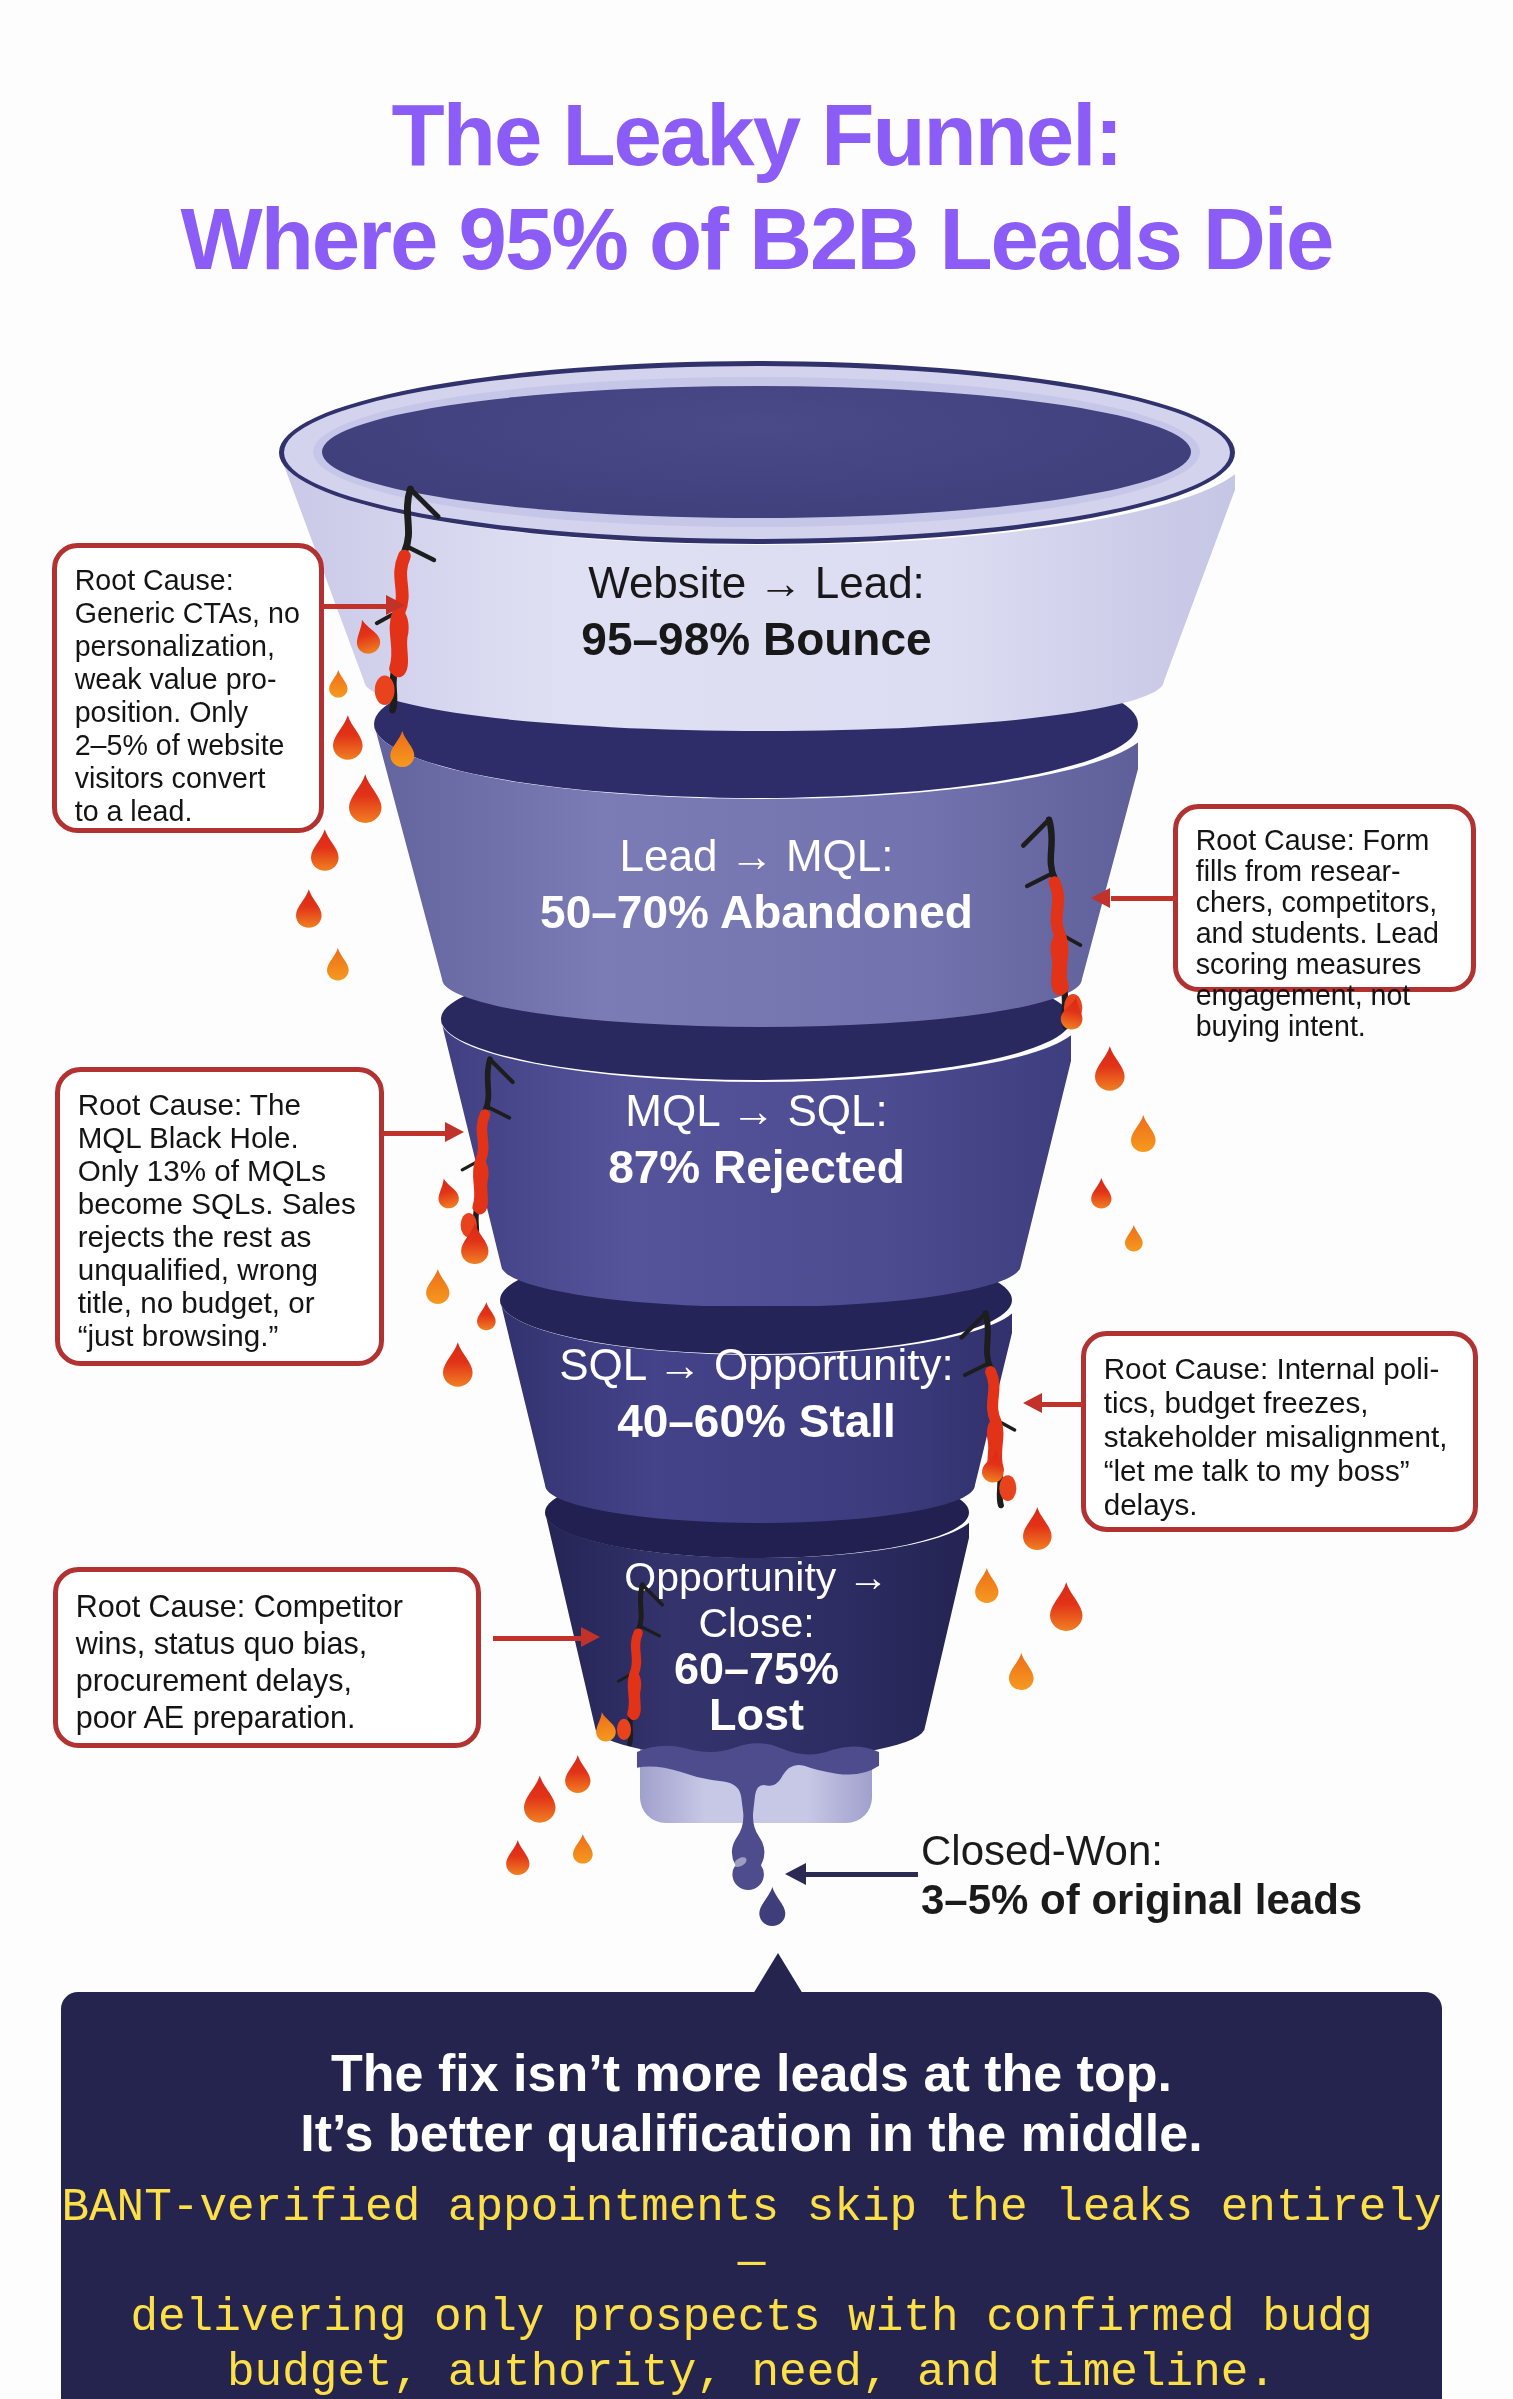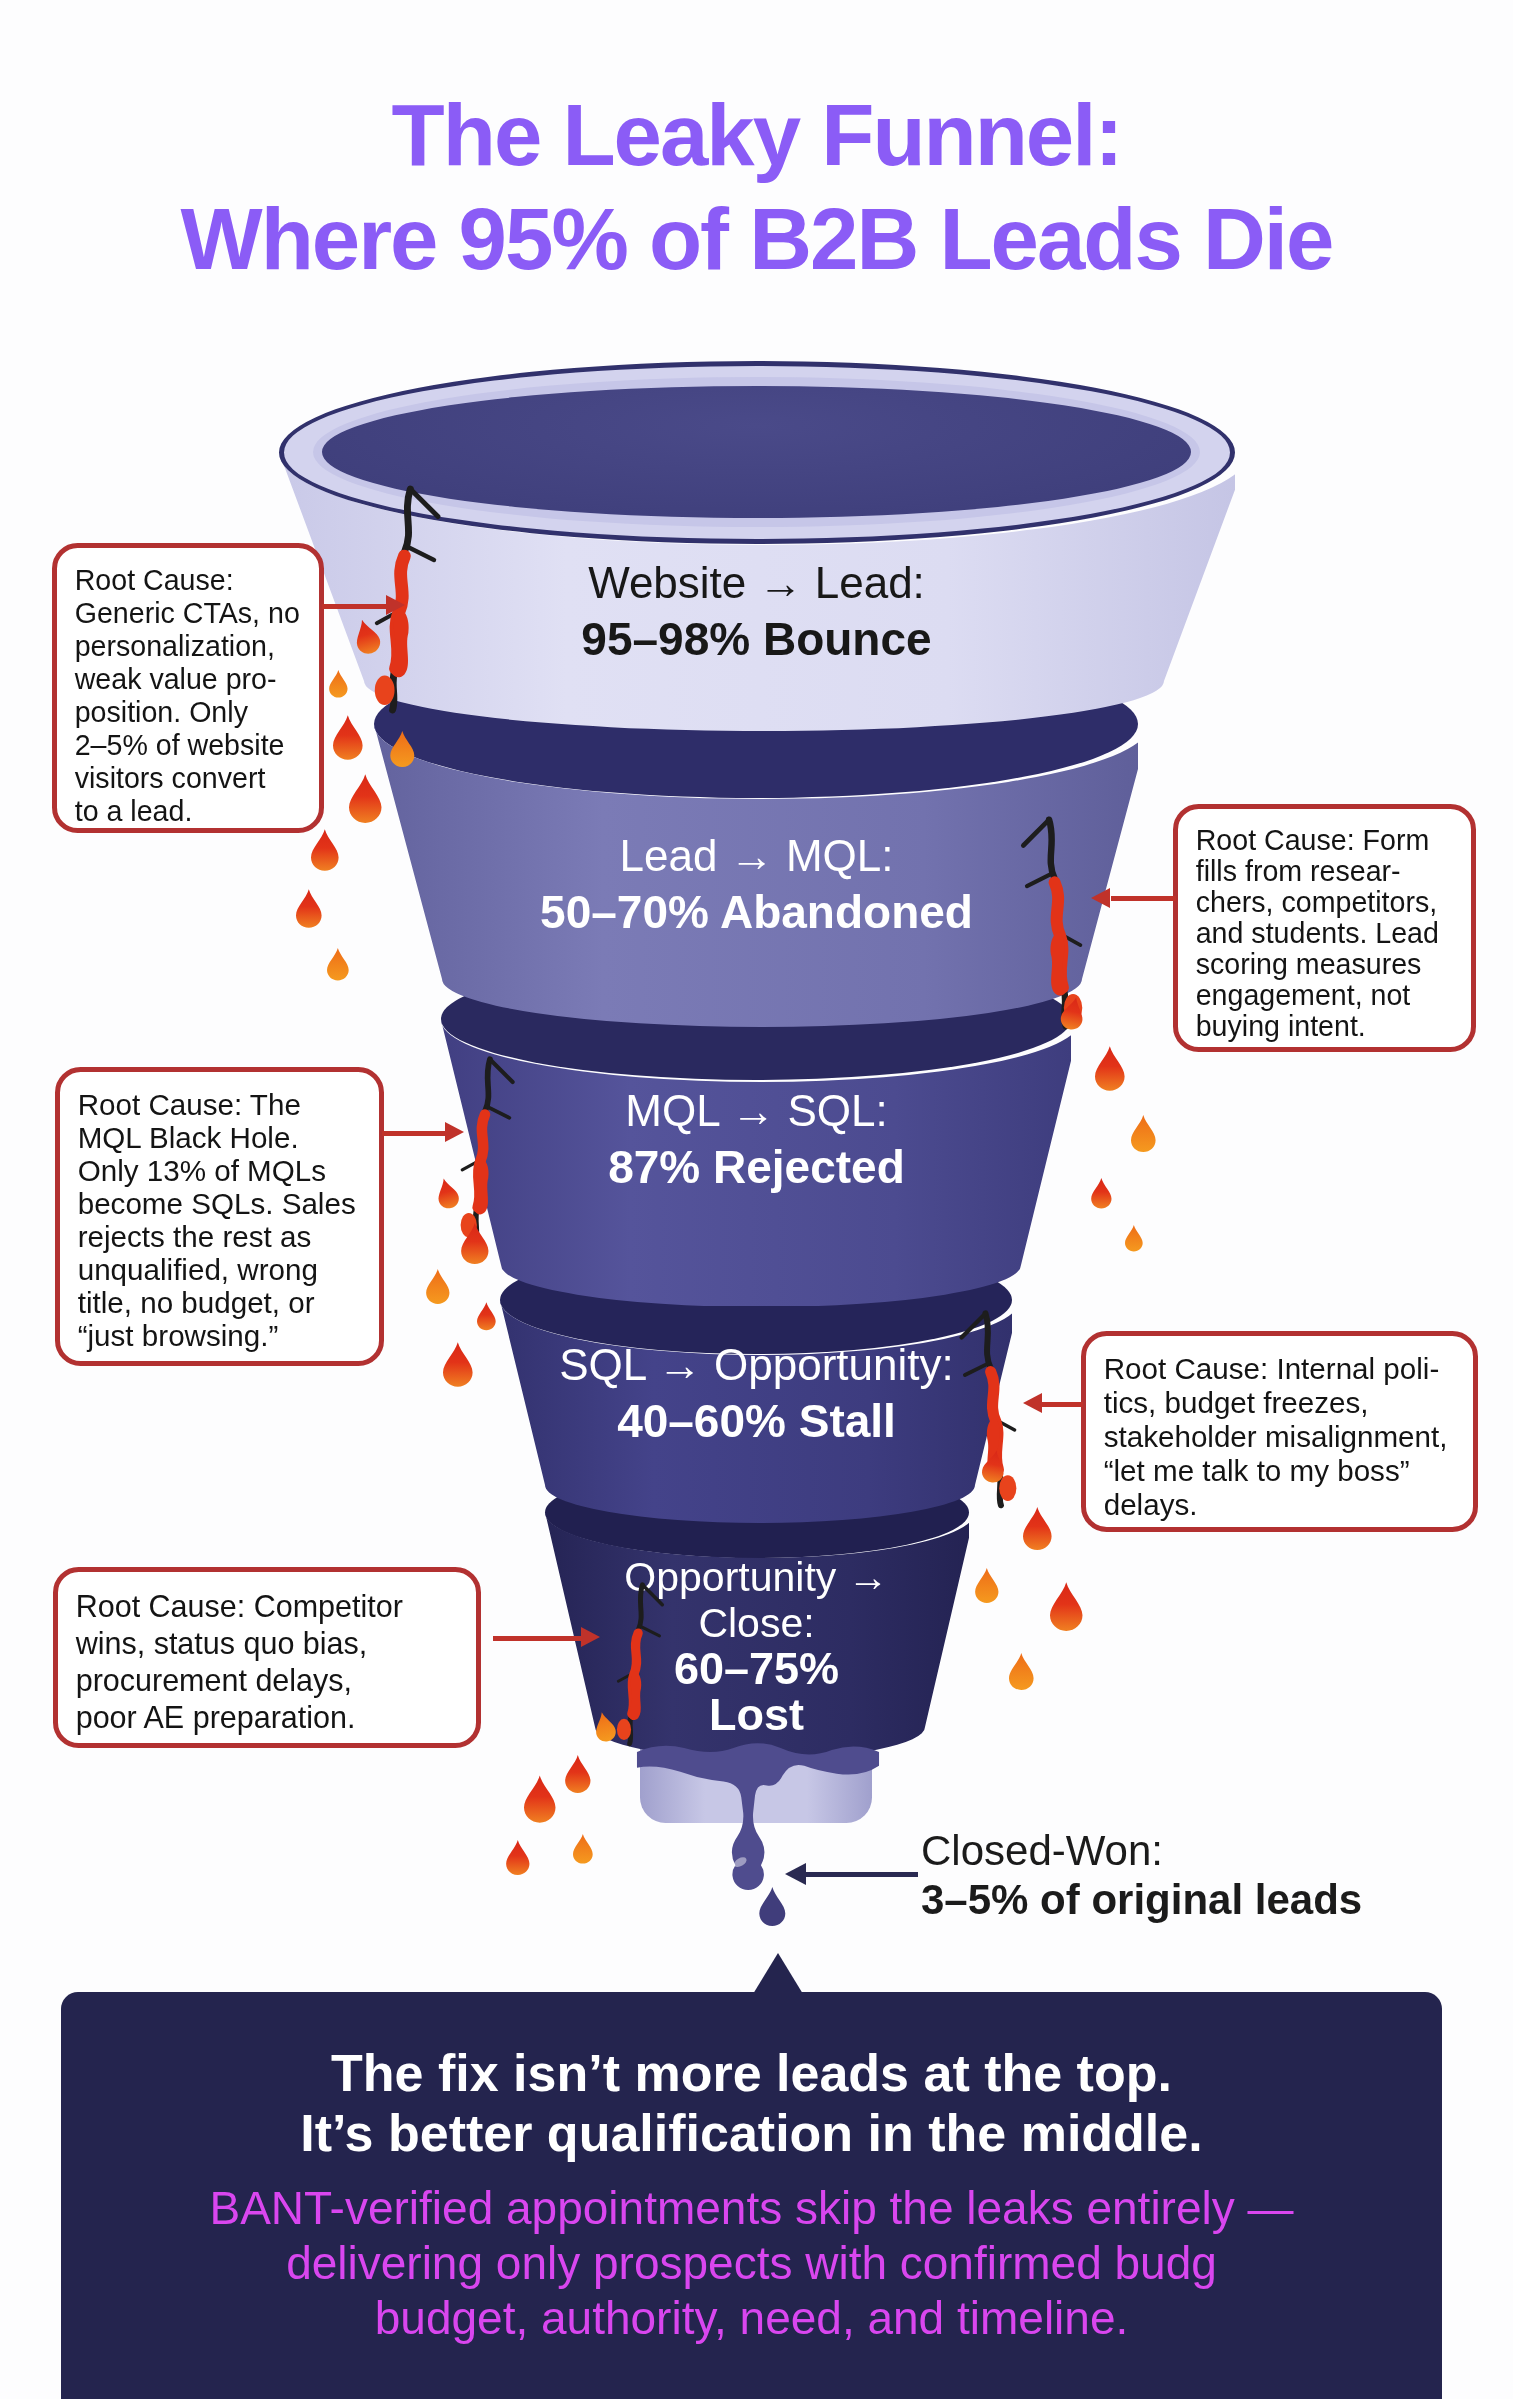--- a/index.html
+++ b/index.html
@@ -30,21 +30,21 @@
   .spout{position:absolute;left:640px;top:1738px;width:232px;height:85px;background:linear-gradient(90deg,#a0a0cd,#c7c7e6 28%,#c7c7e6 72%,#a0a0cd);border-radius:0 0 25.6px 25.6px;}
   
   .cw{position:absolute;left:921px;top:1826px;width:493px;color:#1b1b1b;}
   .cw .l1{font-size:42px;line-height:49px;}
   .cw .l2{font-size:42px;line-height:49px;font-weight:700;}
   .cw-line{position:absolute;left:806px;top:1872px;width:112px;height:4.9px;background:#2a2a52;}
   .cw-ah{position:absolute;left:785px;top:1863px;width:0;height:0;border-right:21.7px solid #2a2a52;border-top:11.8px solid transparent;border-bottom:11.8px solid transparent;}
   
   .banner{position:absolute;left:61px;top:1992px;width:1381px;height:432px;background:#24244e;border-radius:17px;color:#ffffff;text-align:center;box-sizing:border-box;padding-top:51px;}
   .banner .h{font-size:52px;line-height:60px;font-weight:700;}
-  .banner .p{font-size:46px;line-height:55px;color:#d946ef;}
+  .banner .p{font-size:46px;line-height:55px;color:#fde047;font-family:Liberation Mono, monospace;}
   .banner .gap{height:17.7px;}
   .pointer{position:absolute;left:753px;top:1953px;width:0;height:0;border-left:25.6px solid transparent;border-right:25.6px solid transparent;border-bottom:41px solid #24244e;}
 </style>
 </head>
 <body>
 
 <svg width="0" height="0" style="position:absolute" aria-hidden="true">
   <defs>
     <linearGradient id="gradRO" x1="0" y1="0" x2="0" y2="1">
       <stop offset="0" stop-color="#d92817"></stop>
@@ -229,21 +229,21 @@
     <div class="ln"><span class="b">Root Cause:</span><span></span></div>
     <div class="ln"><span class="b"></span><span>Generic CTAs, no</span></div>
     <div class="ln"><span class="b"></span><span>personalization,</span></div>
     <div class="ln"><span class="b"></span><span>weak value pro-</span></div>
     <div class="ln"><span class="b"></span><span>position. Only</span></div>
     <div class="ln"><span class="b"></span><span>2–5% of website</span></div>
     <div class="ln"><span class="b"></span><span>visitors convert</span></div>
     <div class="ln"><span class="b"></span><span>to a lead.</span></div>
   </div>
 
-  <div class="rc" style="left:1173px;top:804px;width:303px;height:248px;font-size:28.6px;line-height:31px;">
+  <div class="rc" style="left:1173px;top:804px;width:303px;height:188px;font-size:28.6px;line-height:31px;">
     <div class="ln"><span class="b">Root Cause: </span><span>Form</span></div>
     <div class="ln"><span class="b"></span><span>fills from resear-</span></div>
     <div class="ln"><span class="b"></span><span>chers, competitors,</span></div>
     <div class="ln"><span class="b"></span><span>and students. Lead</span></div>
     <div class="ln"><span class="b"></span><span>scoring measures</span></div>
     <div class="ln"><span class="b"></span><span>engagement, not</span></div>
     <div class="ln"><span class="b"></span><span>buying intent.</span></div>
   </div>
 
   <div class="rc" style="left:55px;top:1067px;width:329px;height:299px;font-size:29.6px;line-height:33px;">

